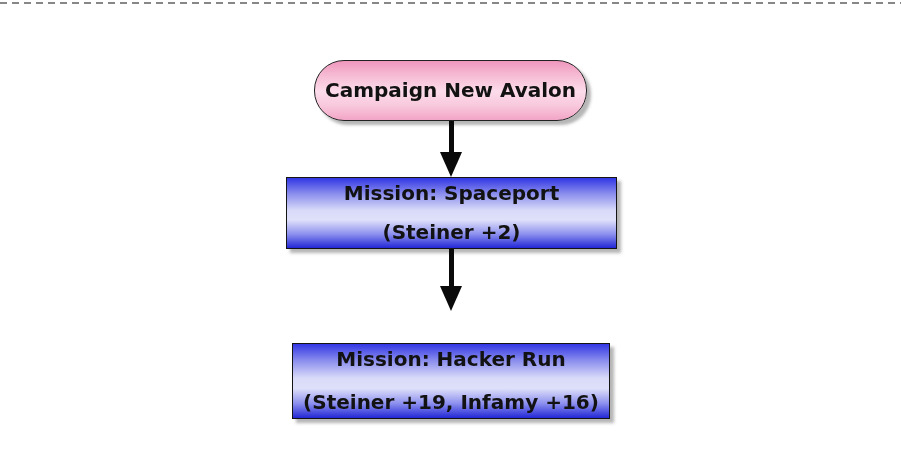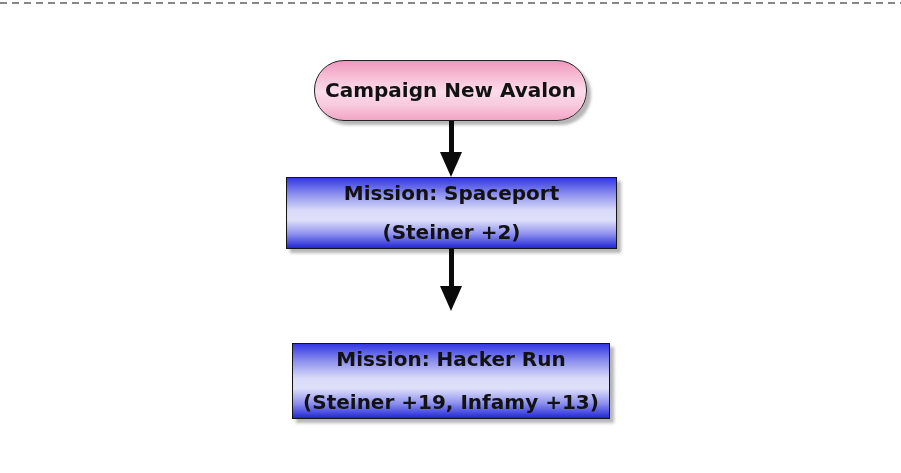--- a/index.html
+++ b/index.html
@@ -117,16 +117,16 @@
     <span class="node-line">(Steiner +2)</span>
   </div>
 
   <div class="connector connector-2">
     <div class="connector-shaft"></div>
     <div class="connector-head"></div>
   </div>
 
   <div class="node node-rect node-mission-hacker-run">
     <span class="node-line">Mission: Hacker Run</span>
-    <span class="node-line">(Steiner +19, Infamy +13)</span>
+    <span class="node-line">(Steiner +19, Infamy +16)</span>
   </div>
 
 </div>
 
 </body></html>

